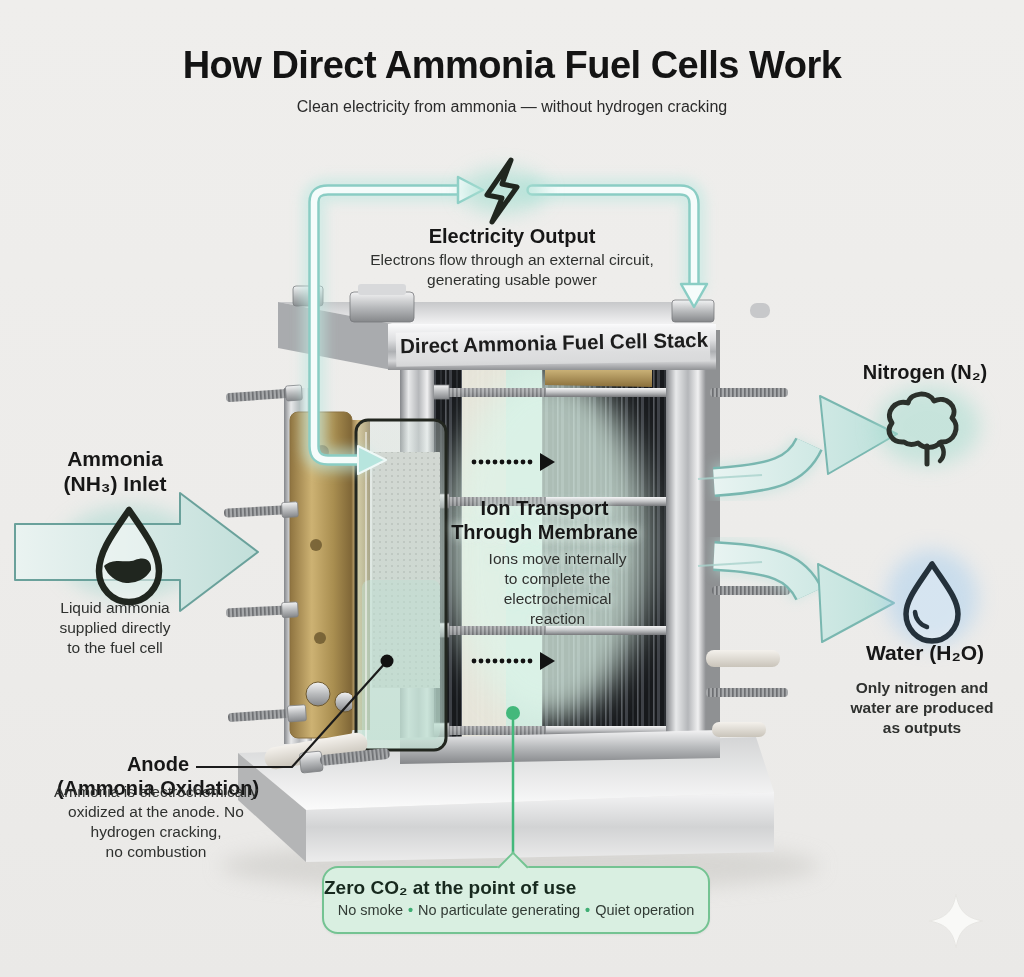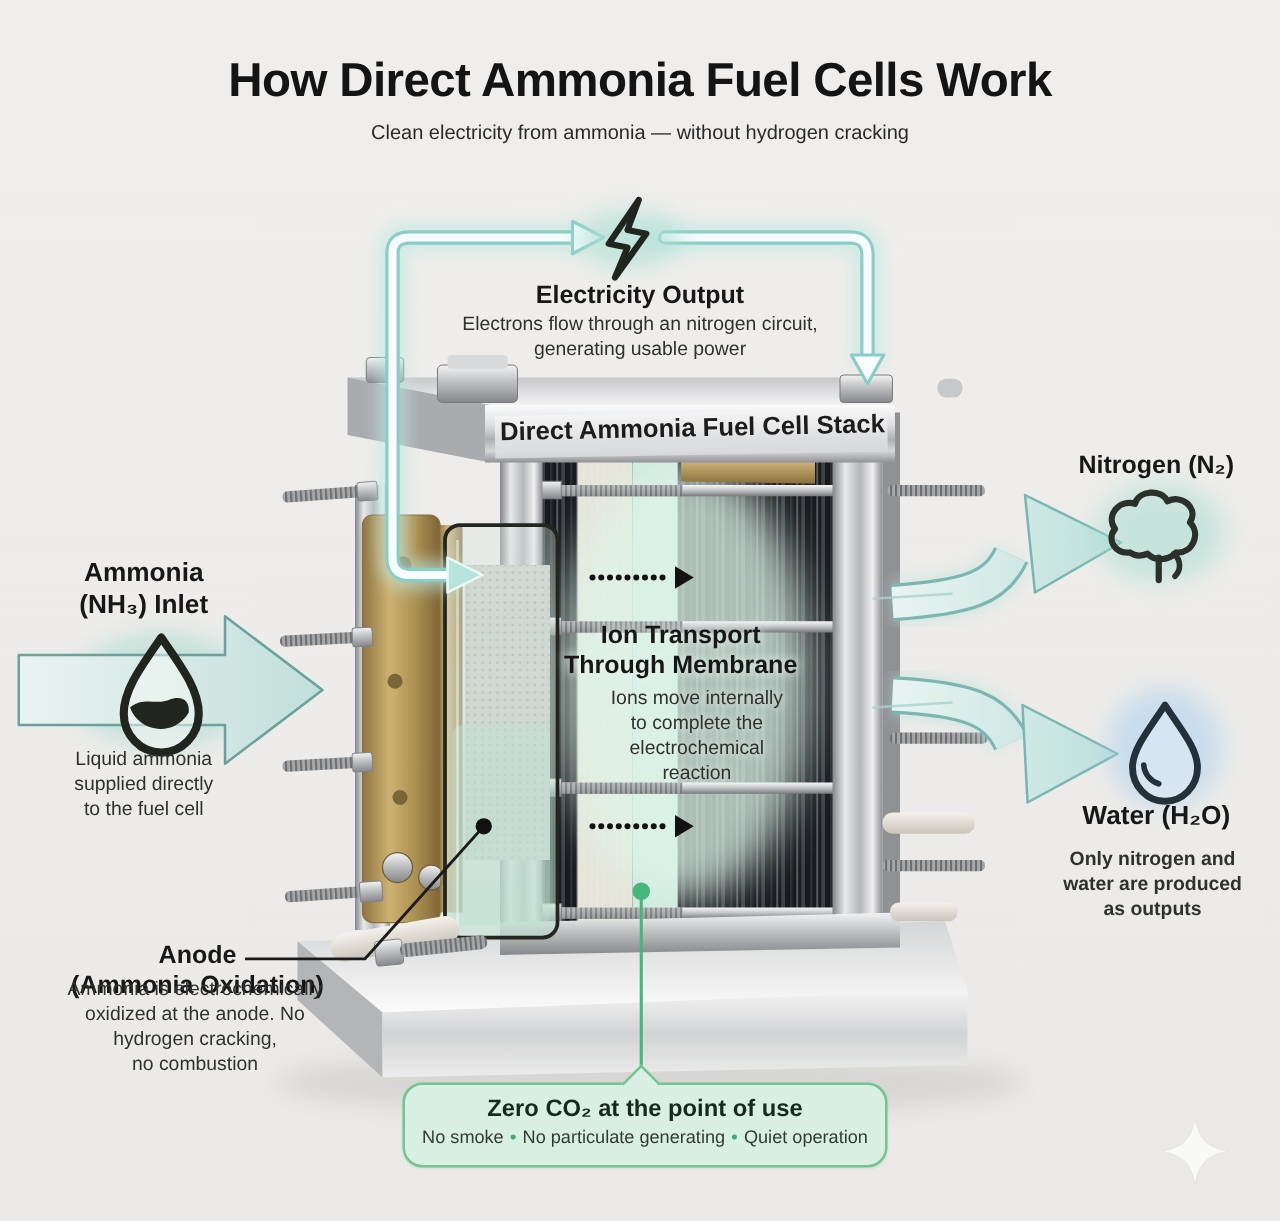--- a/index.html
+++ b/index.html
@@ -16,21 +16,21 @@
   .sect-body{font-size:15.5px;color:#2f312f;line-height:1.3;}
   .stack-label{font-size:20.5px;font-weight:700;color:#1c1c1c;transform:rotate(-1.2deg);}
   .ion-text{text-shadow:0 0 8px rgba(233,248,240,.95),0 0 14px rgba(233,248,240,.8);}
   svg{position:absolute;left:0;top:0;}
   .co2-box{position:absolute;left:322px;top:866px;width:384px;height:64px;
        background:#d9efe1;border:2px solid #74c392;border-radius:16px;
        box-shadow:0 1px 2px rgba(40,90,60,.08);}
   .co2-notch{position:absolute;left:178px;top:-12px;width:20px;height:20px;
        background:#d9efe1;border-left:2px solid #74c392;border-top:2px solid #74c392;
        transform:rotate(45deg);}
-  .co2-title{margin-top:9px;font-size:19px;font-weight:700;color:#17291e;text-align:center;}
+  .co2-title{margin-top:9px;font-size:19px;font-weight:700;color:#17291e;}
   .co2-items{margin-top:3px;font-size:14.5px;color:#323b35;text-align:center;}
   .co2-sep{color:#3fae73;font-weight:700;padding:0 5px;}
 </style>
 </head>
 <body>
 
 <div class="canvas">
 
   <svg width="1024" height="977" viewBox="0 0 1024 977">
     <defs>
@@ -314,21 +314,21 @@
       <circle cx="513" cy="713" r="7" fill="#43b87b"></circle>
     </g>
 
     <path d="M956,894 C959,911 966,918 983,921 C966,924 959,931 956,948 C953,931 946,924 929,921 C946,918 953,911 956,894 Z" fill="#fafaf8" stroke="#e6e5e2" stroke-width="1" opacity=".95"></path>
   </svg>
 
   <div class="abs center h1" style="left:0;top:44px;width:1024px;">How Direct Ammonia Fuel Cells Work</div>
   <div class="abs center h2" style="left:0;top:98px;width:1024px;">Clean electricity from ammonia — without hydrogen cracking</div>
 
   <div class="abs center sect-title" style="left:342px;top:224px;width:340px;">Electricity Output</div>
-  <div class="abs center sect-body preline" style="left:330px;top:250px;width:364px;">Electrons flow through an nitrogen circuit,
+  <div class="abs center sect-body preline" style="left:330px;top:250px;width:364px;">Electrons flow through an external circuit,
 generating usable power</div>
 
   <div class="abs center stack-label" style="left:398px;top:331px;width:312px;">Direct Ammonia Fuel Cell Stack</div>
 
   <div class="abs center sect-title preline" style="left:25px;top:446px;width:180px;font-size:21px;">Ammonia
 (NH₃) Inlet</div>
   <div class="abs center sect-body preline" style="left:20px;top:598px;width:190px;">Liquid ammonia
 supplied directly
 to the fuel cell</div>
 

